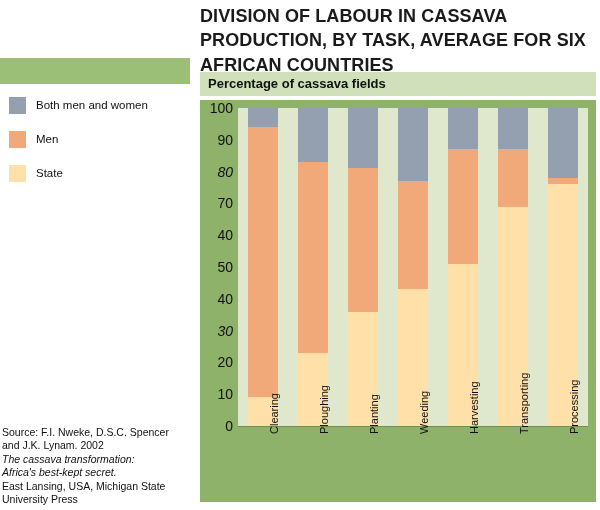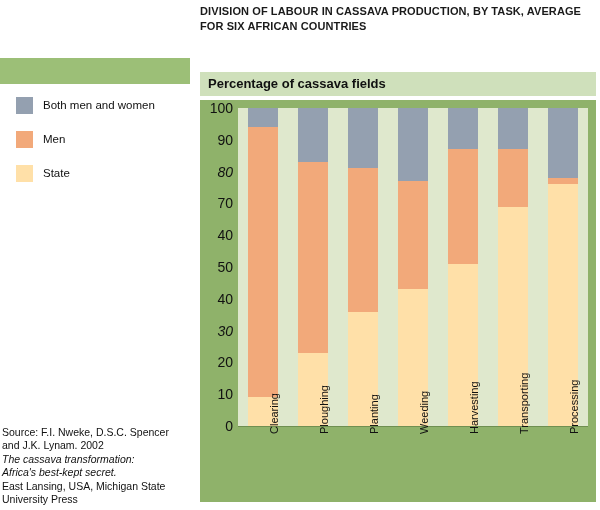--- a/index.html
+++ b/index.html
@@ -19,21 +19,21 @@
     left: 0; top: 0;
     width: 600px; height: 510px;
   }
 
   
   #title {
     position: absolute;
     left: 200px;
     top: 4px;
     width: 396px;
-    font-size: 11px;
+    font-size: 18px;
     font-weight: bold;
     color: #1a1a1a;
     line-height: 1.35;
     letter-spacing: 0.1px;
   }
 
   
   #legend-header-bar {
     position: absolute;
     left: 0px;
@@ -45,21 +45,21 @@
   #legend {
     position: absolute;
     left: 0px;
     top: 88px;
     width: 190px;
   }
   .legend-row {
     display: flex;
     align-items: center;
     height: 34px;
-    padding-left: 16px;
+    padding-left: 9px;
   }
   .legend-swatch {
     width: 17px;
     height: 17px;
     flex: 0 0 auto;
     margin-right: 10px;
     border: 0;
   }
   .legend-label {
     font-size: 11.5px;

